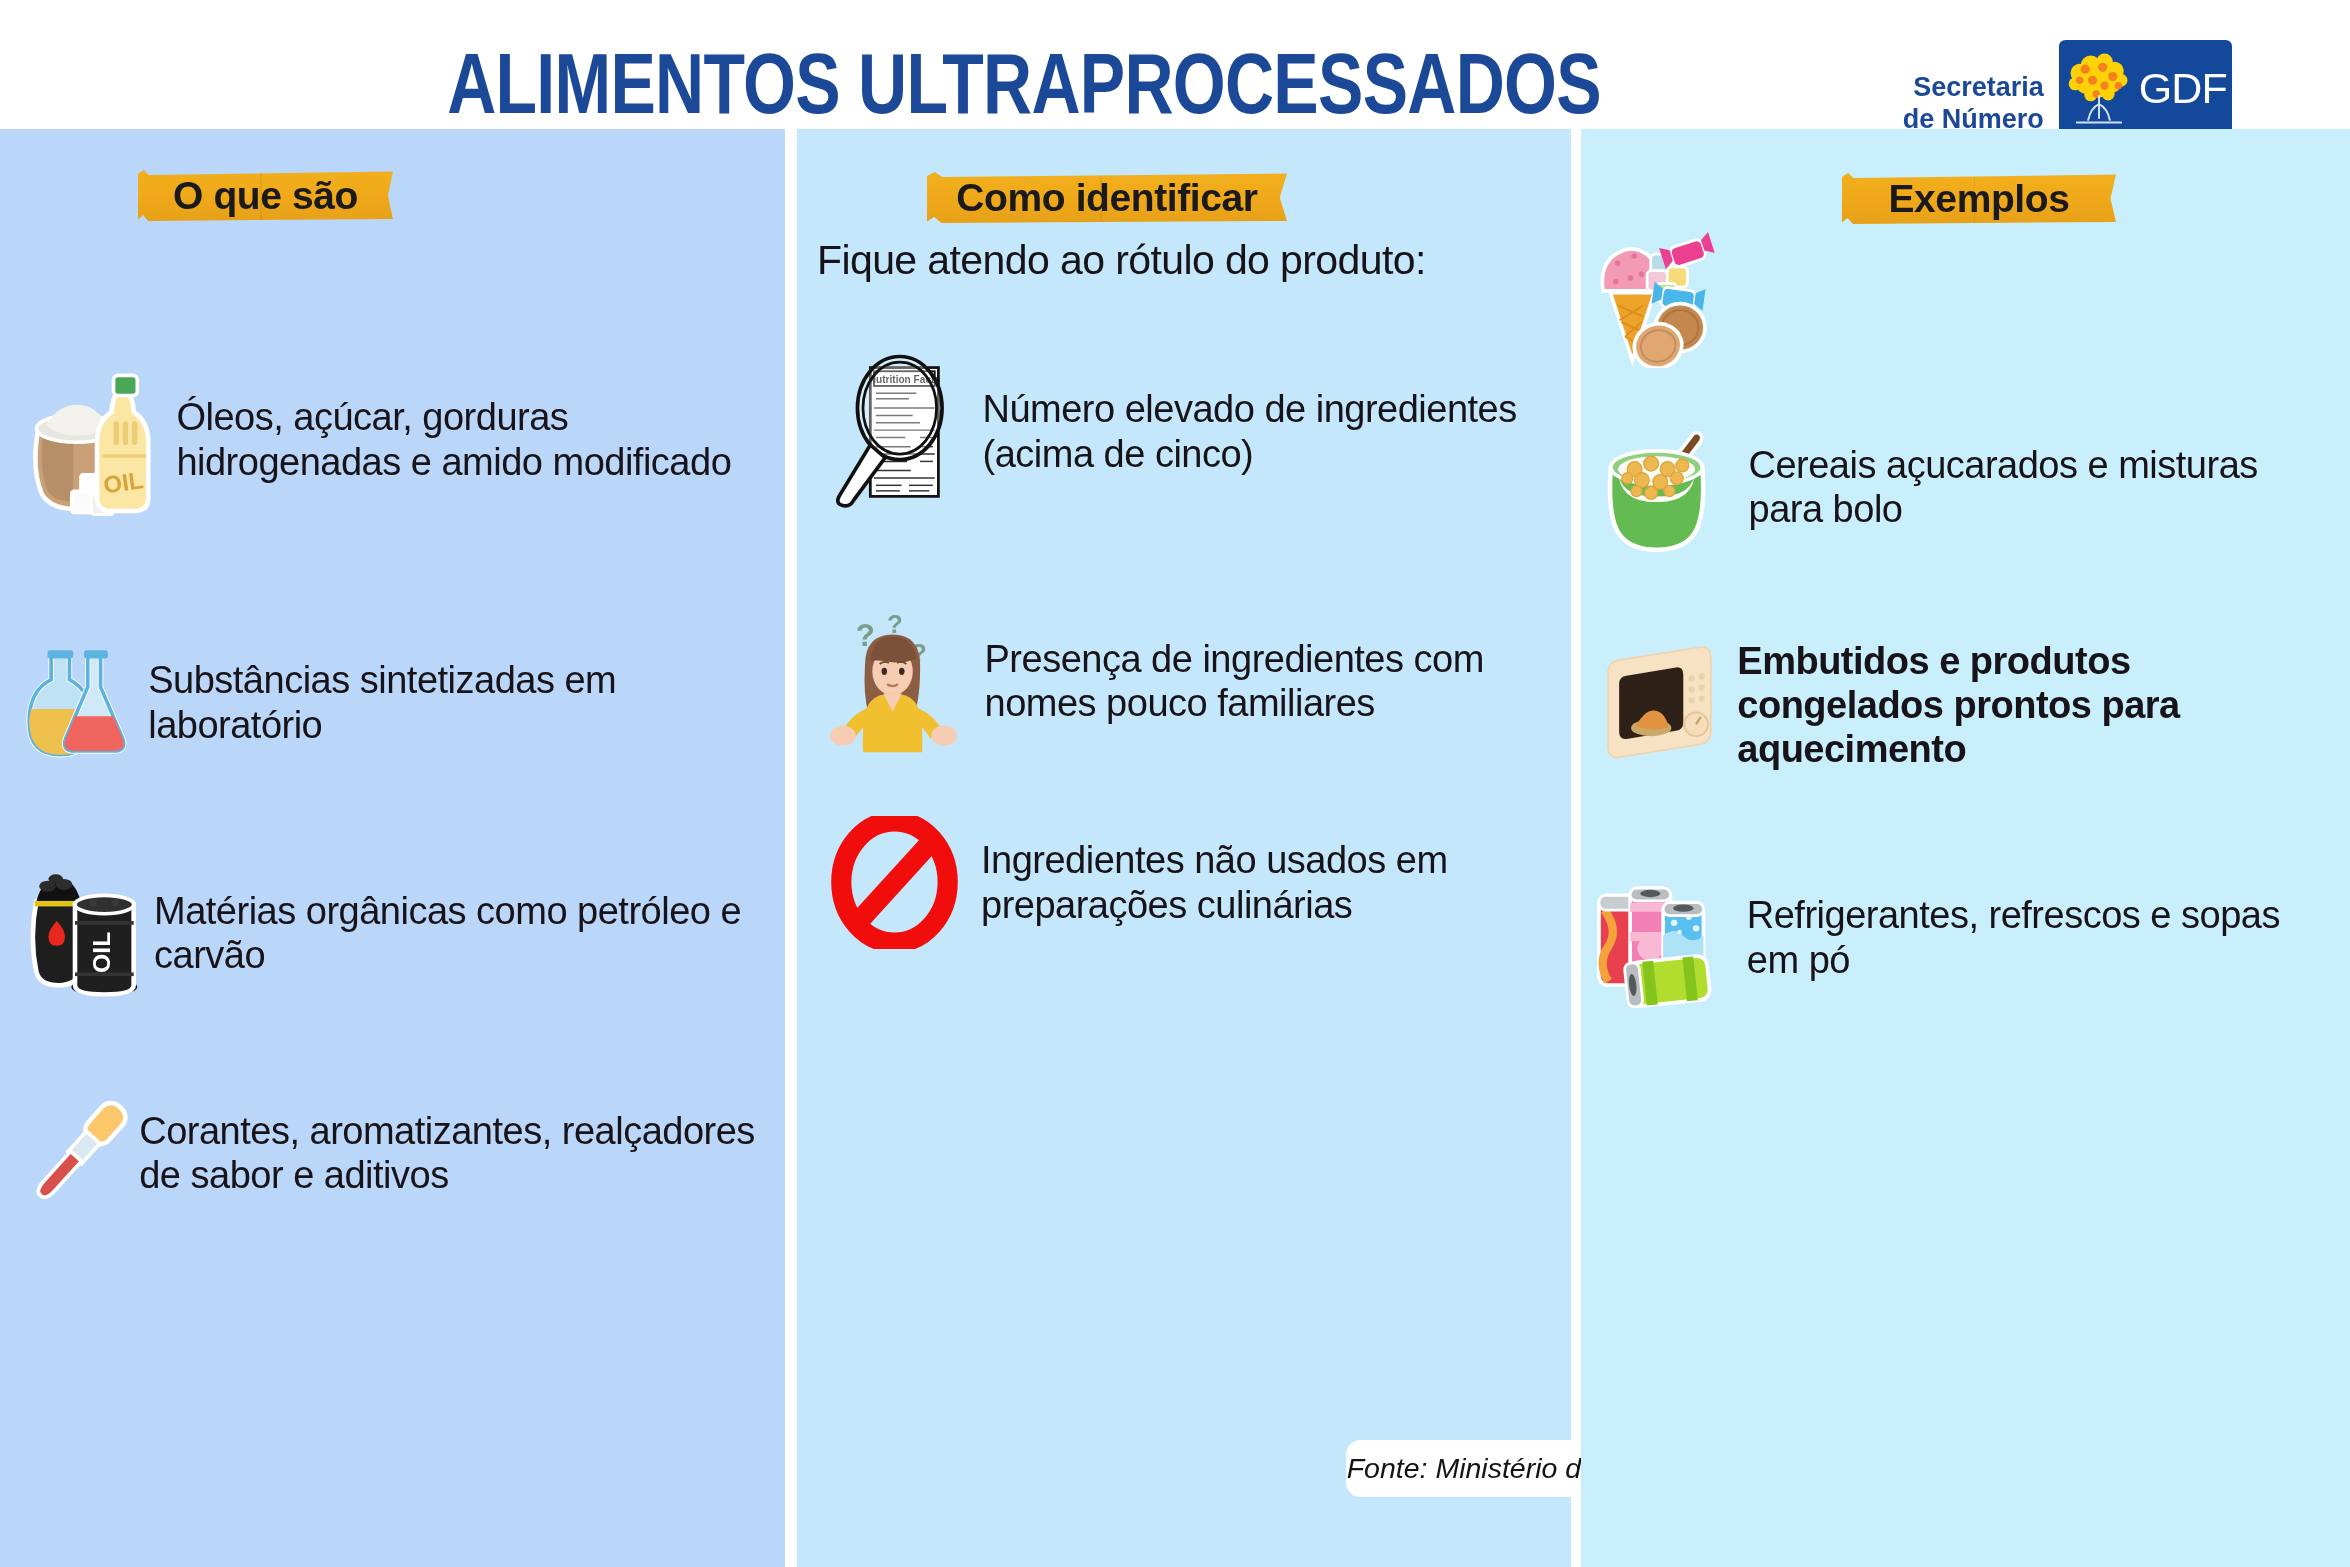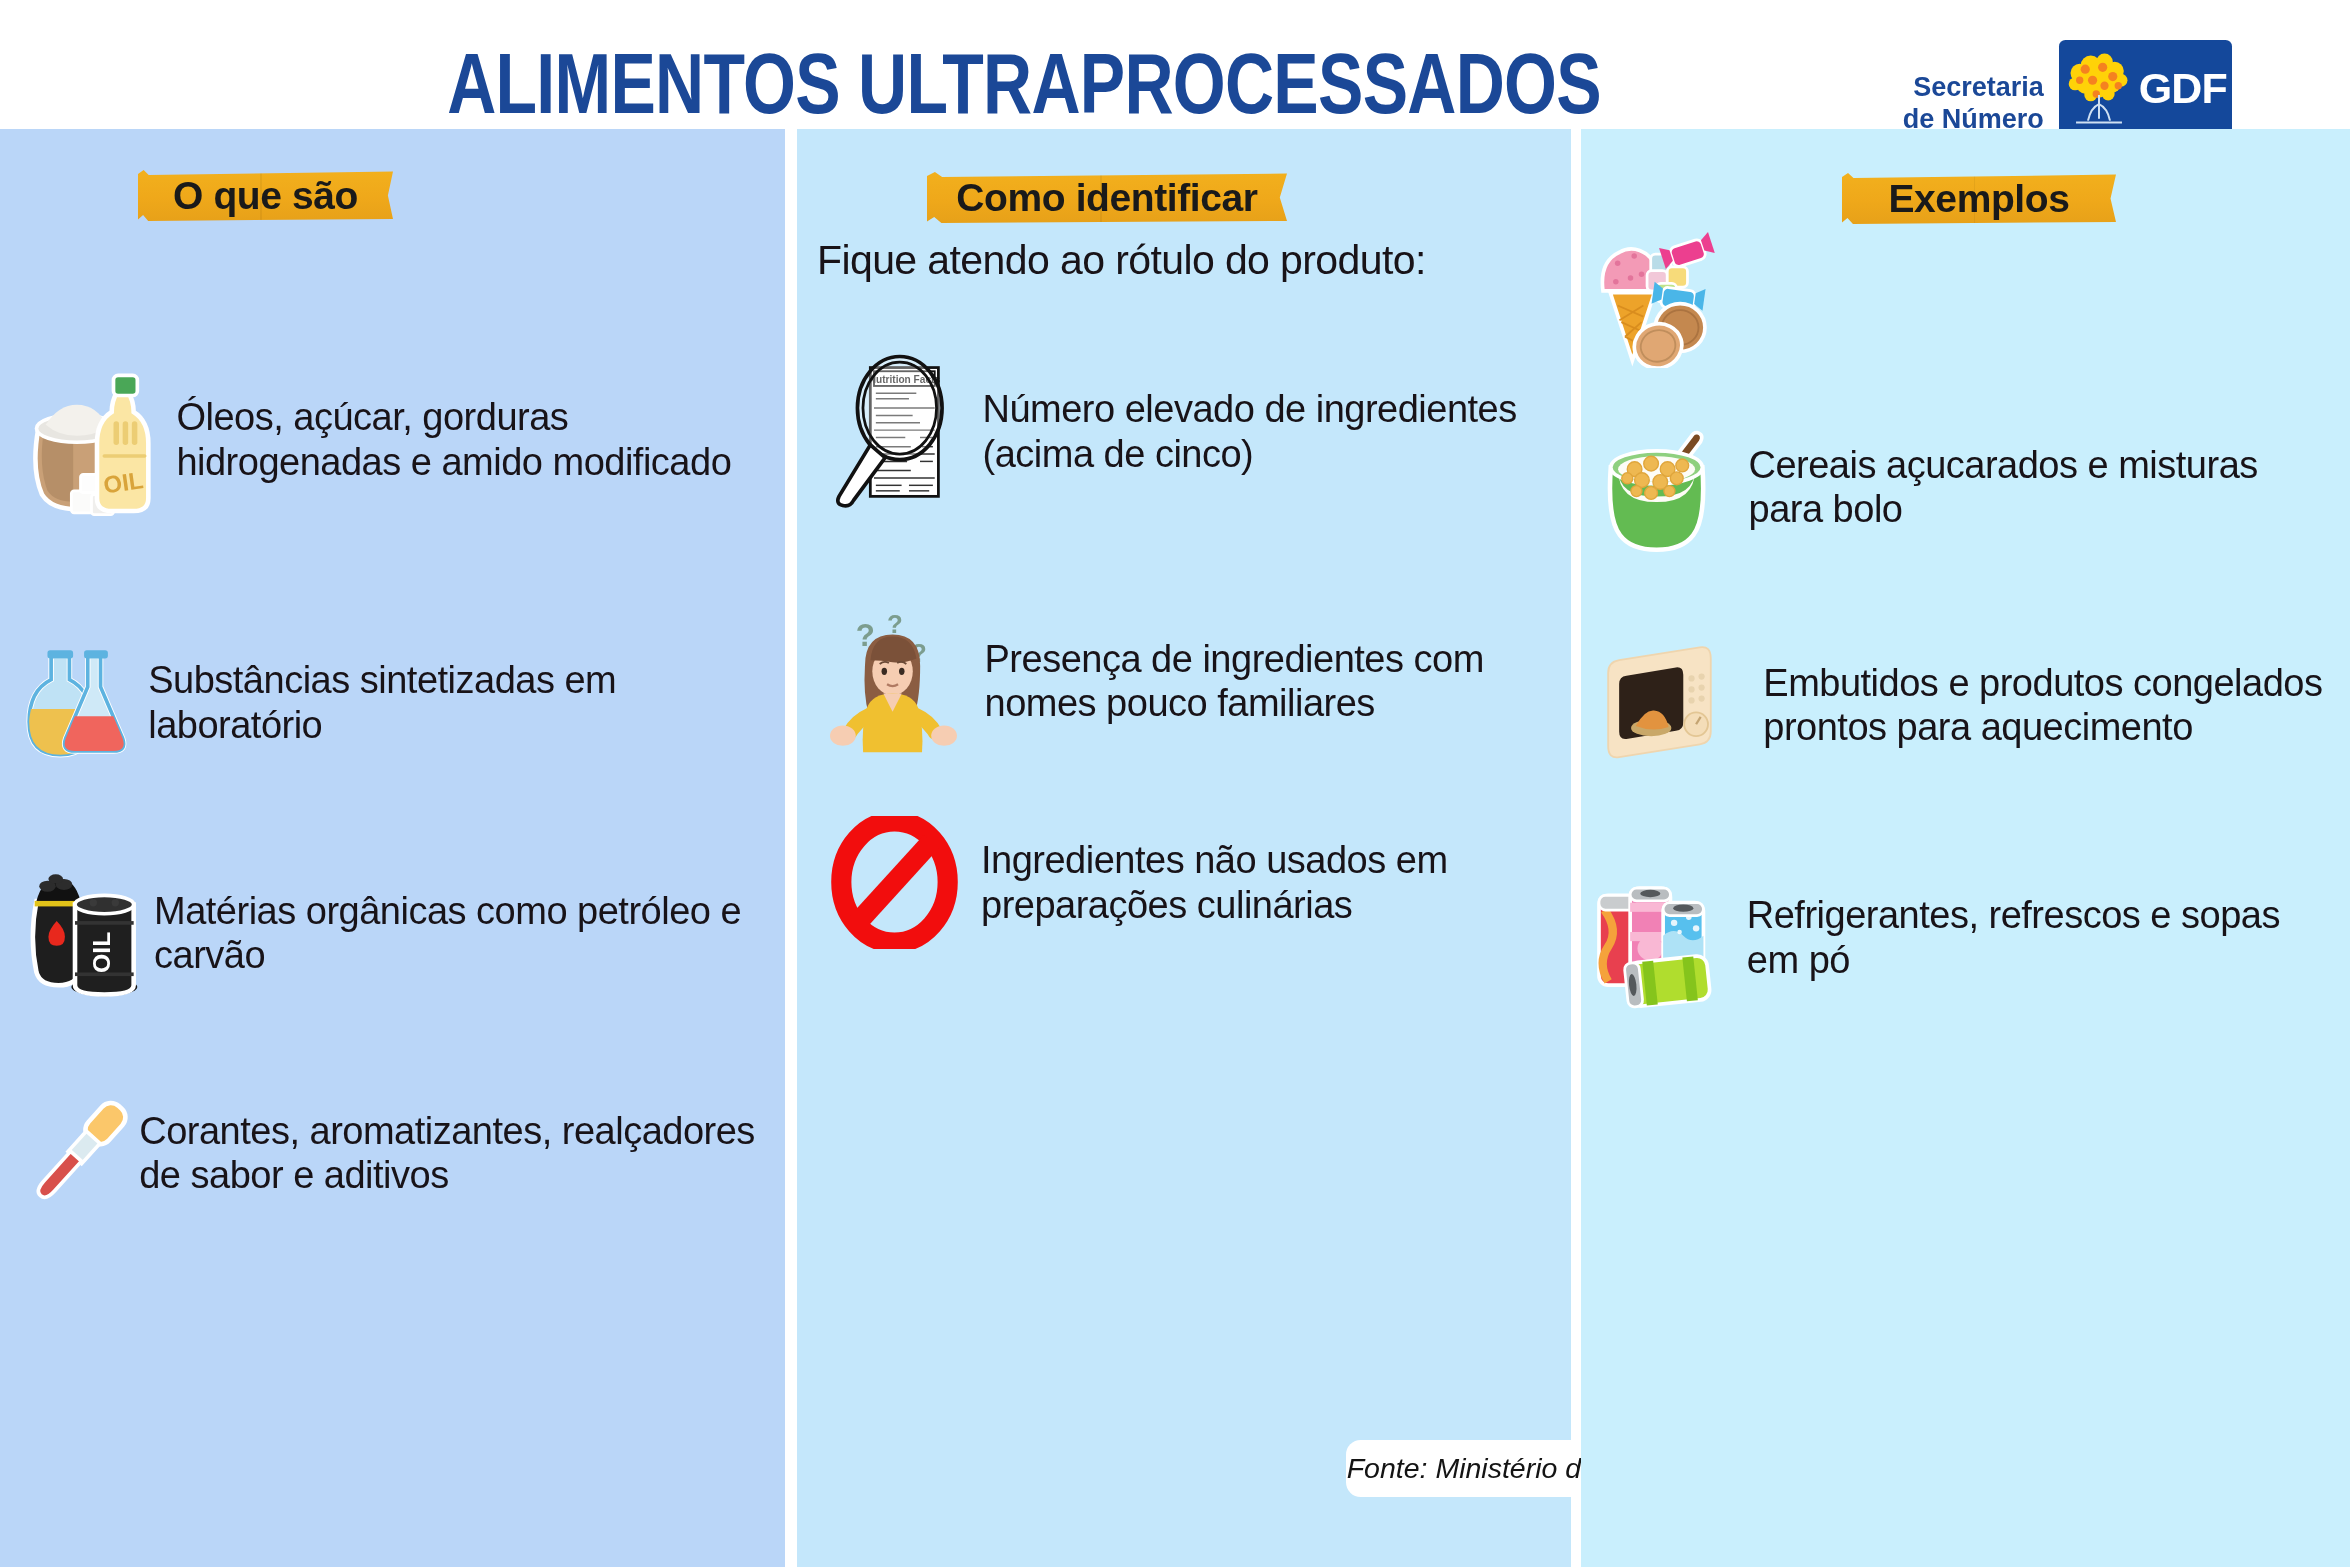--- a/index.html
+++ b/index.html
@@ -34,21 +34,21 @@
   .logo-text{
     font-size:27px;line-height:1.18;font-weight:700;color:#1b4897;
     text-align:right;font-family:"Liberation Sans", sans-serif;
   }
   .logo-box{
     width:173px;height:96px;background:#14489b;border-radius:6.4px;
     display:flex;align-items:center;justify-content:center;gap:3.7px;
     position:relative;overflow:hidden;
   }
   .logo-gdf{
-    color:#ffffff;font-size:43px;font-weight:700;letter-spacing:-0.9px;
+    color:#ffffff;font-size:43px;font-weight:400;letter-spacing:-0.9px;
     font-family:"Liberation Sans", sans-serif;
   }
   
   .columns{position:absolute;left:0;top:129px;width:2351px;height:1439px;}
   .col{position:absolute;top:0;height:1439px;}
   .col1{left:0;width:785px;background:#bad6f8;}
   .col2{left:797px;width:774px;background:#c4e7fb;}
   .col3{left:1581px;width:770px;background:#c9effd;}
 
   .tape{
@@ -415,21 +415,21 @@
               <circle cx="124" cy="44" r="3.4"></circle>
             <circle cx="113" cy="58" r="3.4"></circle>
               <circle cx="124" cy="56" r="3.4"></circle>
             <circle cx="113" cy="70" r="3.4"></circle>
               <circle cx="124" cy="68" r="3.4"></circle>
           </g>
           <circle cx="118" cy="96" r="13" fill="#f4ddb8" stroke="#e3c694" stroke-width="2"></circle>
           <line x1="118" y1="96" x2="123" y2="88" stroke="#c4a472" stroke-width="2.5"></line>
         </svg>
       </div>
-      <div class="txt" style="margin-left:33px;width:588px;">Embutidos e produtos congelados prontos para aquecimento</div>
+      <div class="txt" style="margin-left:7px;width:588px;font-weight:bold;">Embutidos e produtos congelados prontos para aquecimento</div>
     </div>
 
     <div class="row" style="left:7.3px;top:735px;width:771px;">
       <div class="icon" style="width:142px;height:147px;">
         <svg class="ico" width="142" height="147" viewBox="0 0 155 160">
 
           <rect x="12" y="34" width="42" height="98" rx="10" fill="#e8404f" stroke="#fff" stroke-width="4"></rect>
           <path d="M18 50 q16 22 4 40 q-12 18 0 38" stroke="#f5a23b" stroke-width="9" fill="none"></path>
           <rect x="12" y="34" width="42" height="16" rx="7" fill="#c9ccce" stroke="#fff" stroke-width="3"></rect>
 

